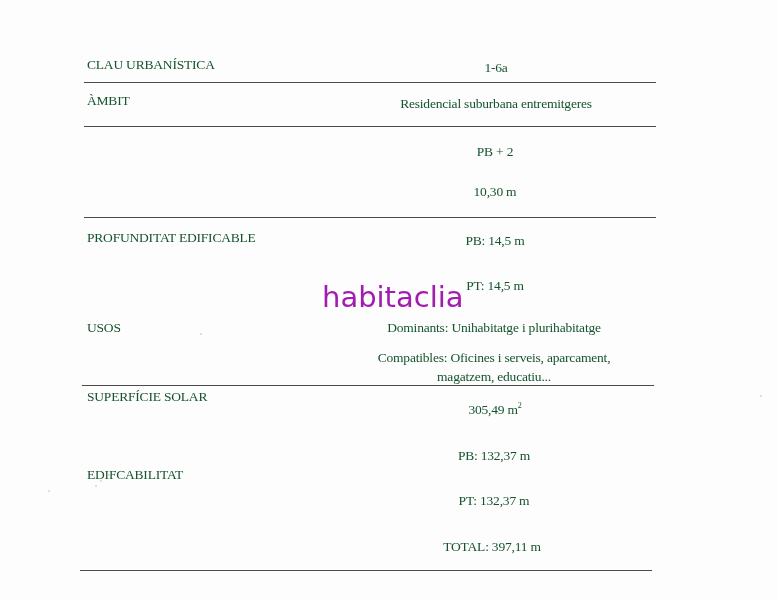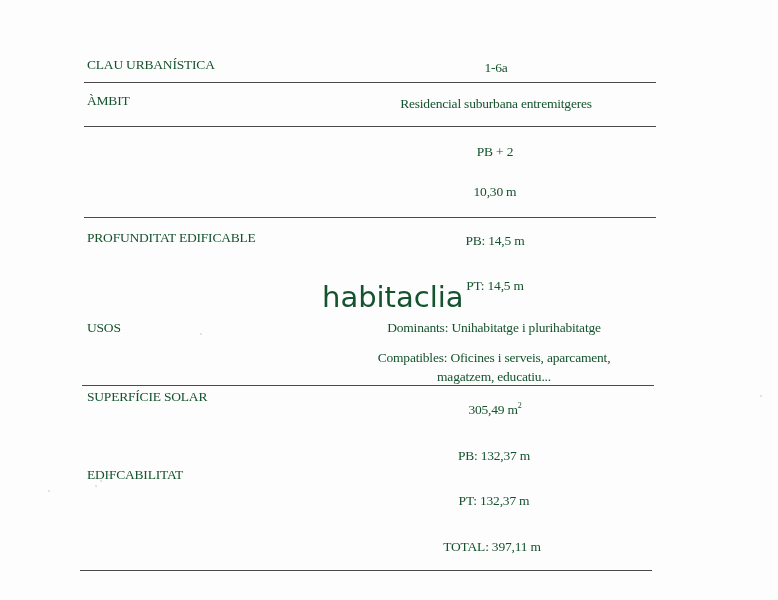--- a/index.html
+++ b/index.html
@@ -34,21 +34,21 @@
     .rule {
       position: absolute;
       height: 1px;
       background: #4a4a4a;
     }
     .watermark {
       position: absolute;
       left: 322px;
       top: 280px;
       font-size: 29px;
-      color: #14532d;
+      color: #a21caf;
       letter-spacing: 0px;
       font-family: "DejaVu Sans", sans-serif;
       user-select: none;
     }
     sup { font-size: 8px; vertical-align: 6px; }
     .speck {
       position: absolute;
       width: 2px; height: 2px;
       background: #d7d7d7;
       border-radius: 1px;

